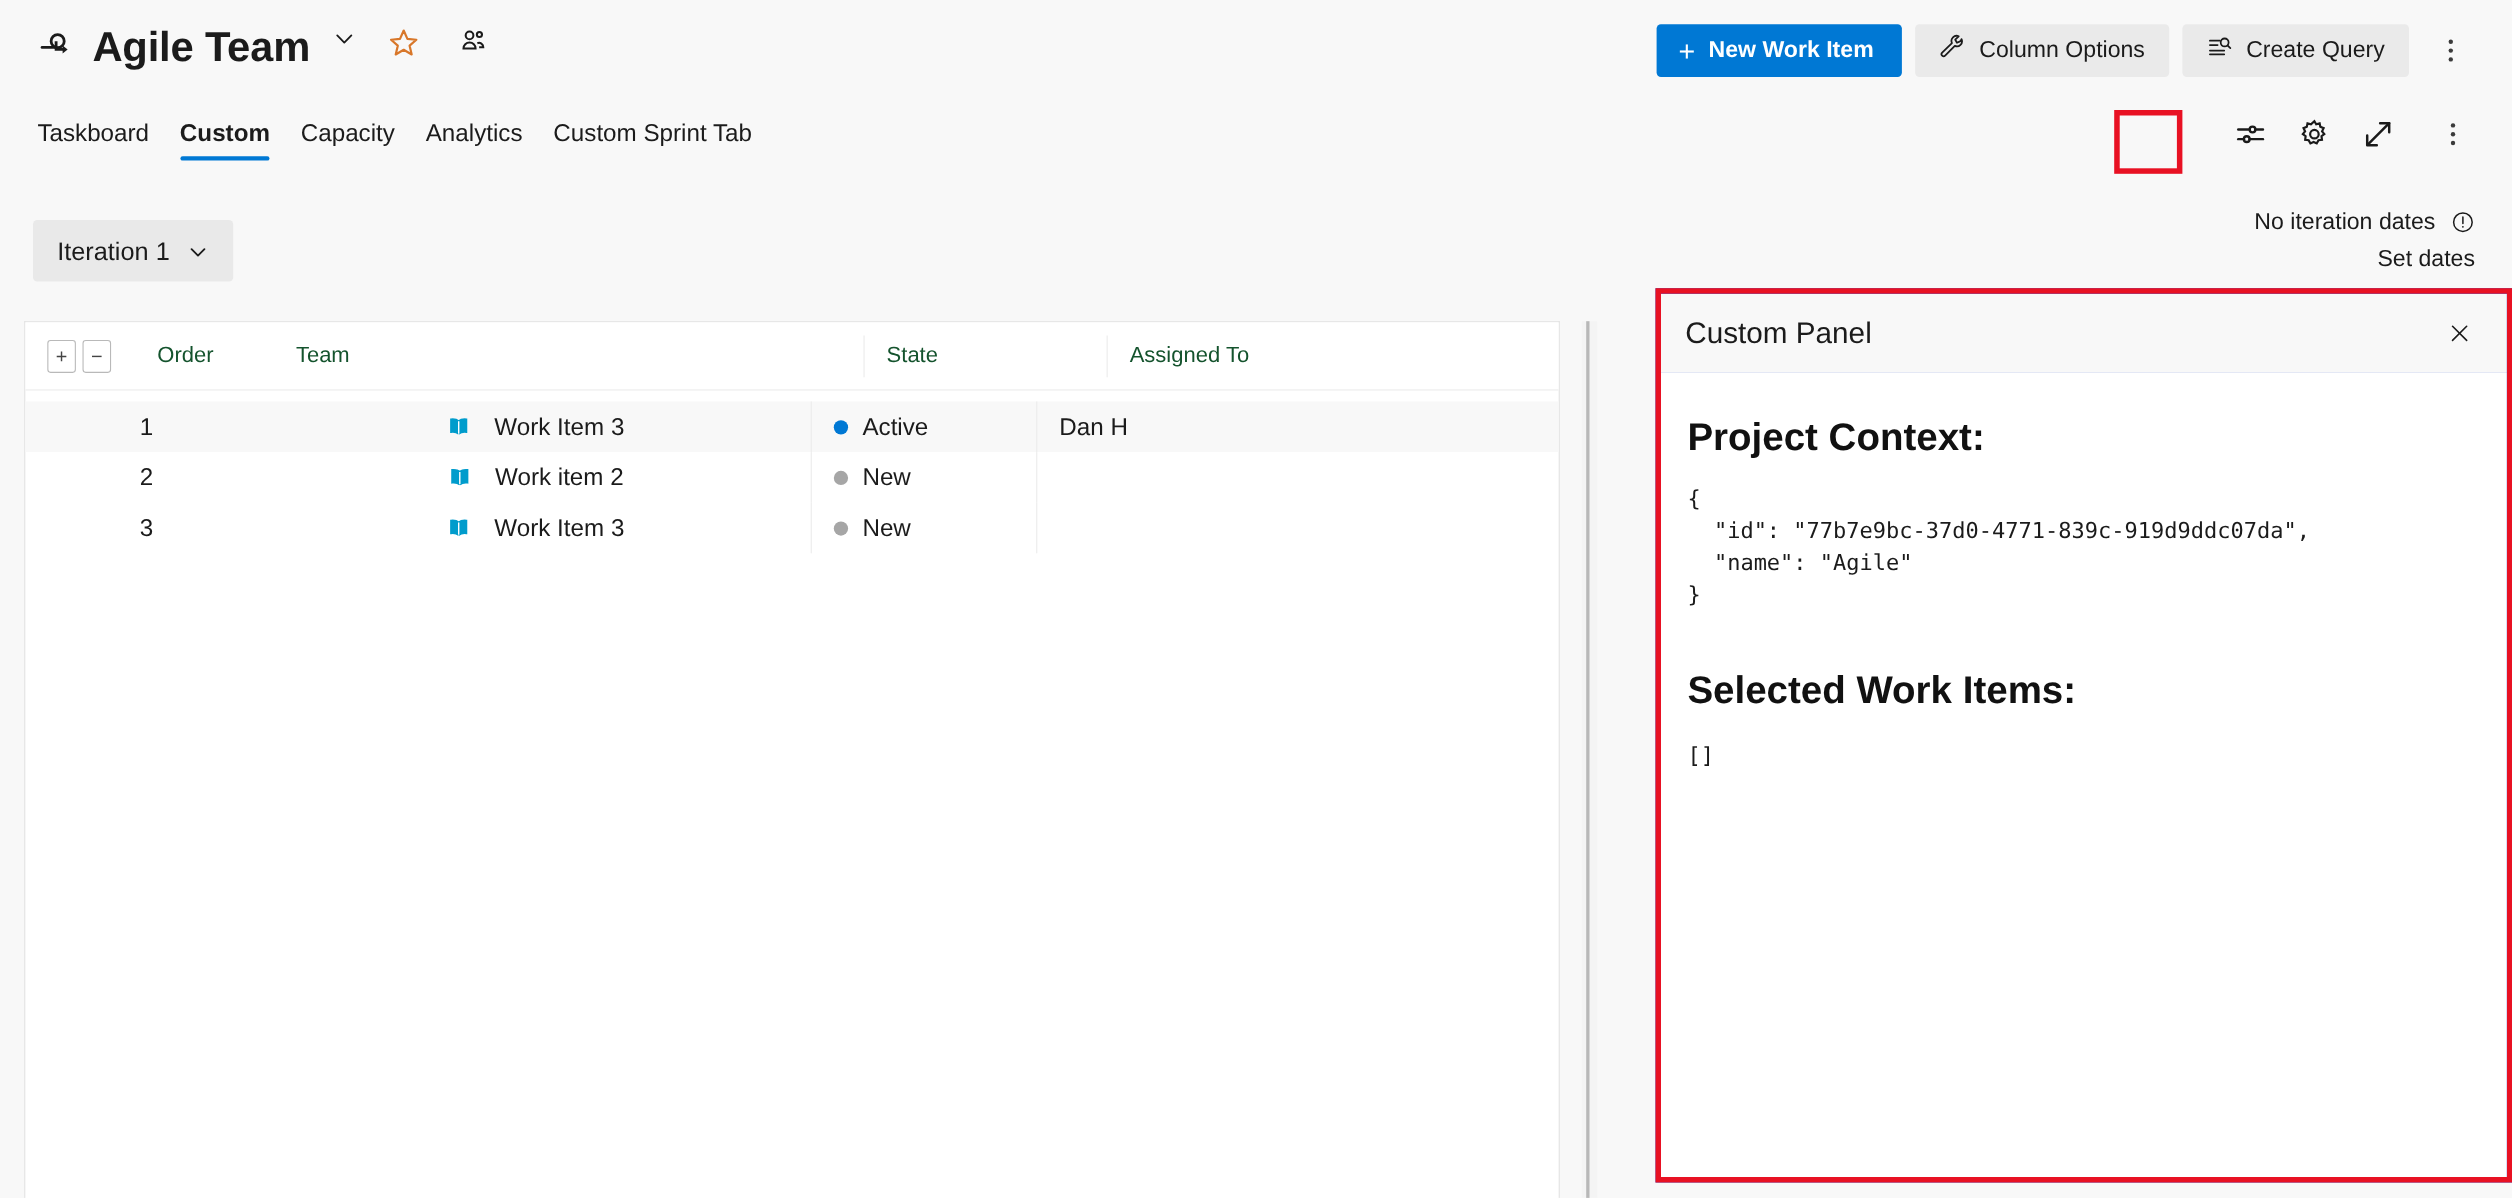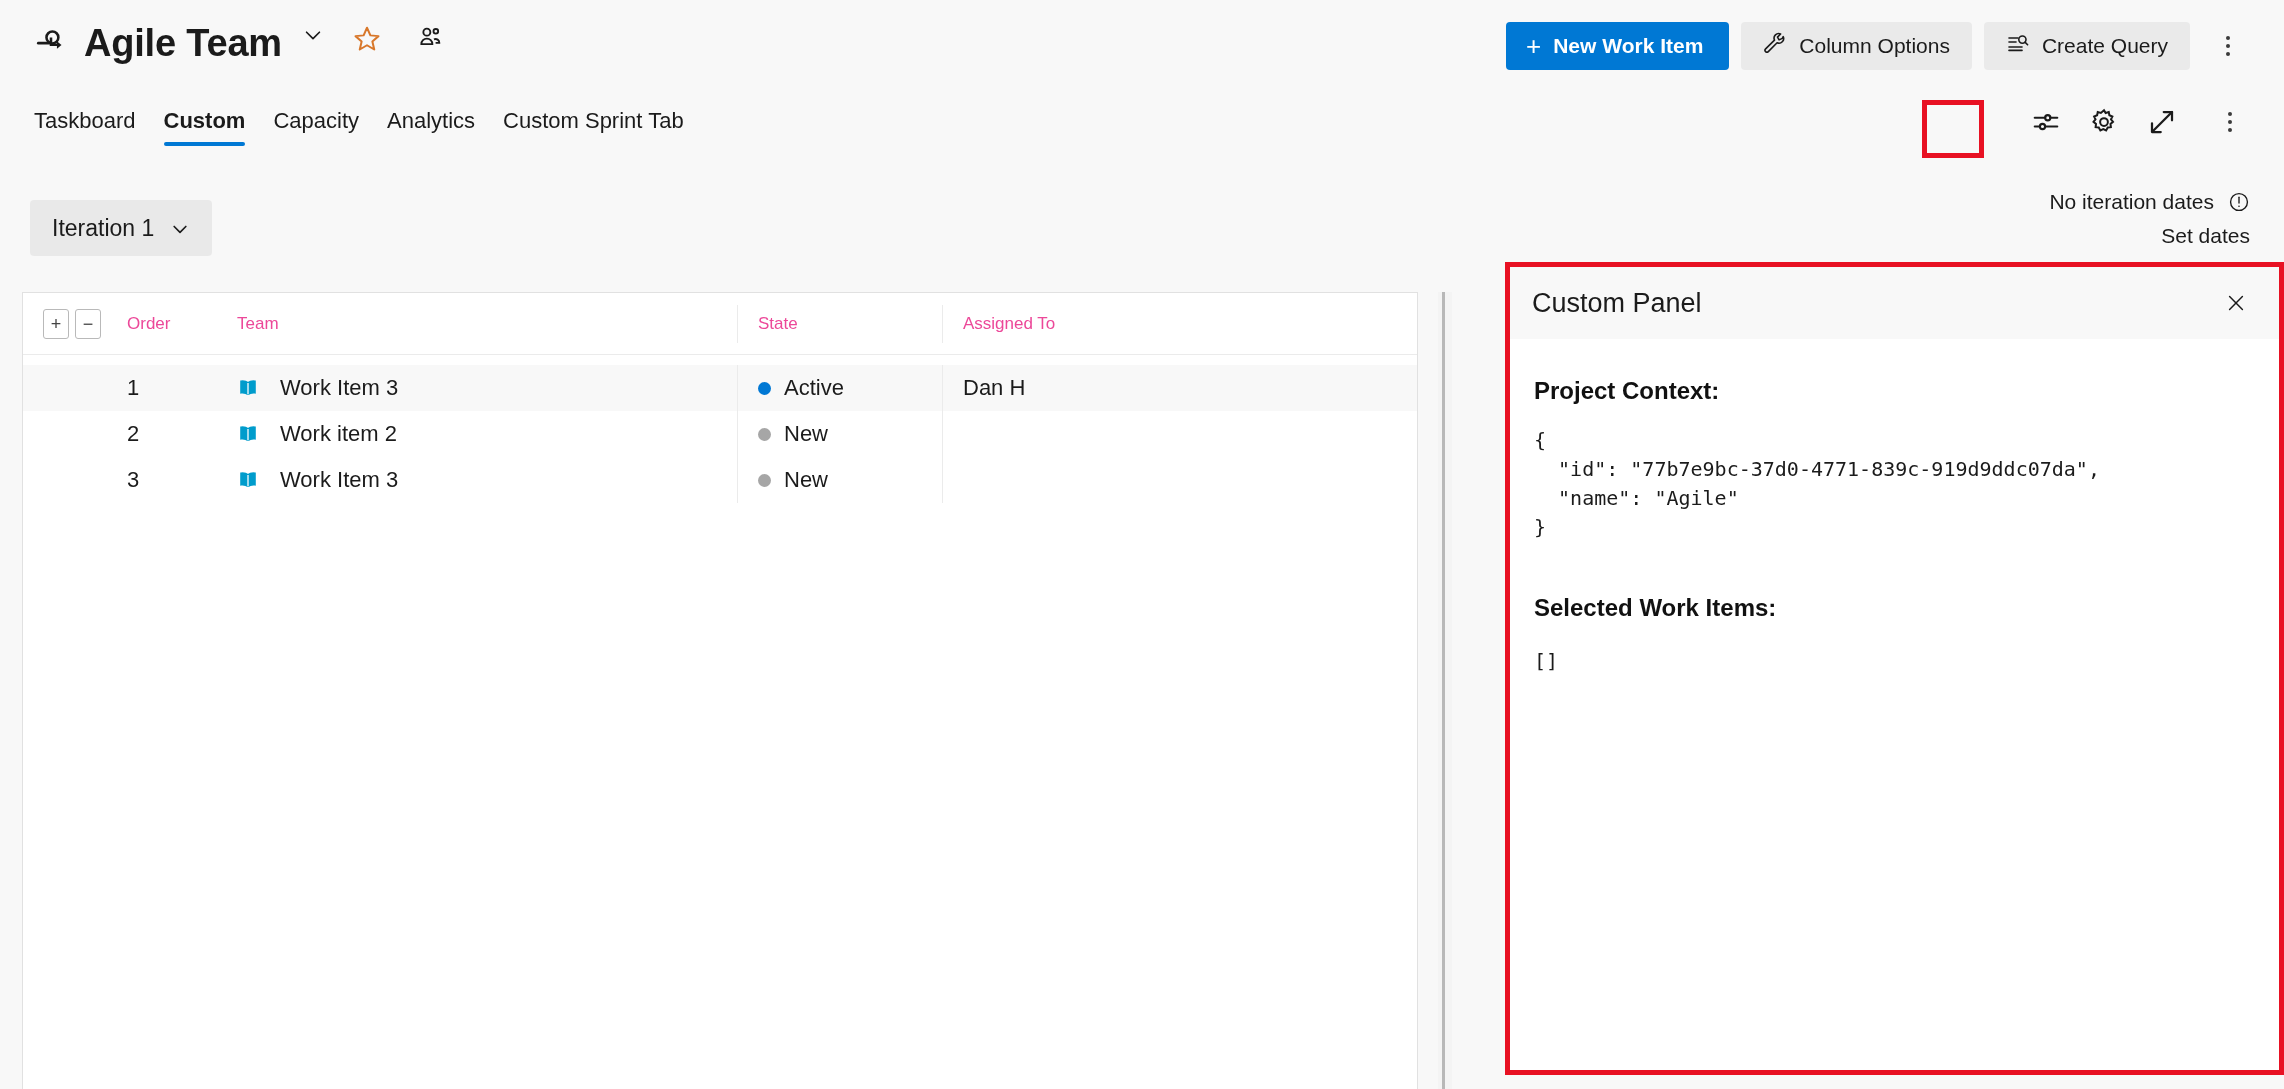--- a/index.html
+++ b/index.html
@@ -182,32 +182,33 @@
     display: flex; align-items: center; justify-content: center;
     font-size: 18px; color: #444;
     cursor: pointer; line-height: 1;
     font-family: "Liberation Sans", sans-serif;
   }
   .col-order  { width: 110px; }
   .col-title  { width: 500px; }
   .col-state  { width: 205px; border-left: 1px solid #ebebeb; padding-left: 20px; }
   .col-assign { flex: 1; border-left: 1px solid #ebebeb; padding-left: 20px; }
   .grid-head .hcell {
-    font-size: 17px; color: #ec4899;
+    font-size: 20px; color: #14532d;
     display: flex; align-items: center;
     height: 38px;
+    margin-left: 16px;
   }
   .grid-row {
     display: flex; align-items: center;
     height: 46px;
     font-size: 22px; color: #1b1b1b;
   }
   .grid-row.selected { background: #f8f8f8; }
   .grid-row .cell { display: flex; align-items: center; height: 100%; }
-  .cell-title { gap: 21px; }
+  .cell-title { gap: 21px; justify-content: center; }
   .wi-icon { width: 22px; height: 22px; flex: none; }
   .state-dot {
     width: 13px; height: 13px; border-radius: 50%;
     display: inline-block; margin-right: 13px; flex: none;
   }
   .grid-pad { height: 10px; }
 
   
   .grid-scroll {
     position: absolute;
@@ -246,21 +247,21 @@
     width: 34px; height: 34px;
     display: flex; align-items: center; justify-content: center;
     background: transparent; border: none; cursor: pointer;
   }
   .panel-body {
     padding: 22px 24px 0 24px;
     background: #ffffff;
     height: calc(100% - 72px);
   }
   .panel-h2 {
-    font-size: 24px;
+    font-size: 35px;
     font-weight: 700;
     color: #111111;
     margin: 16px 0 20px 0;
     line-height: 1.2;
   }
   .panel-h2.second { margin-top: 52px; }
   .code {
     font-family: "DejaVu Sans Mono", monospace;
     font-size: 20px;
     color: #1b1b1b;

